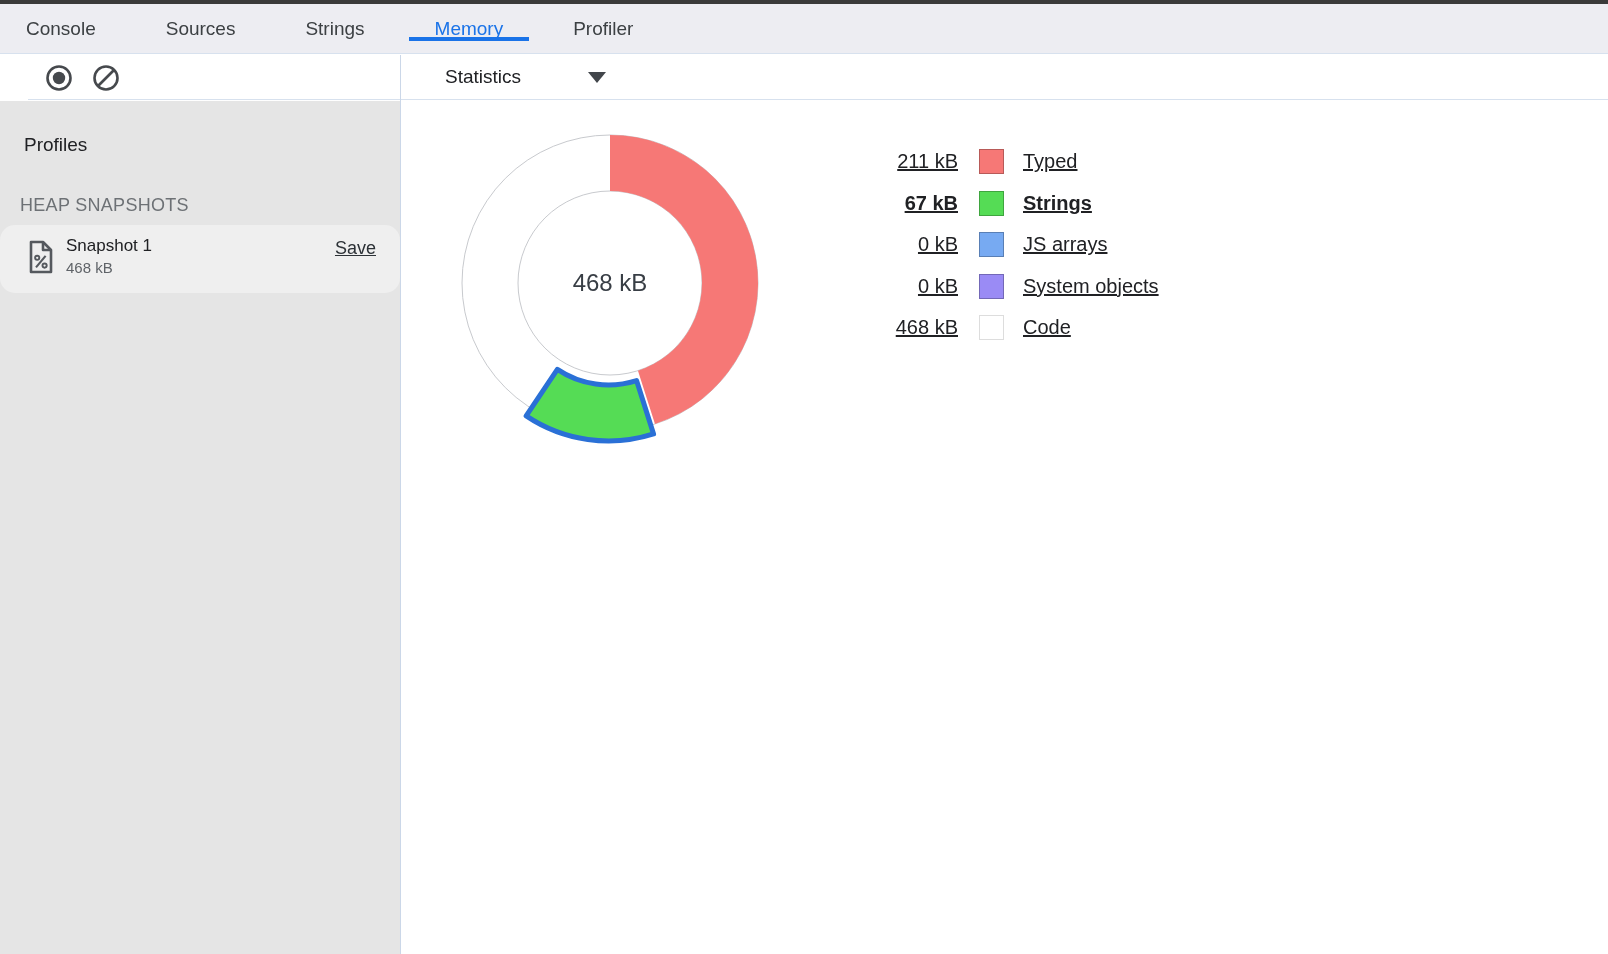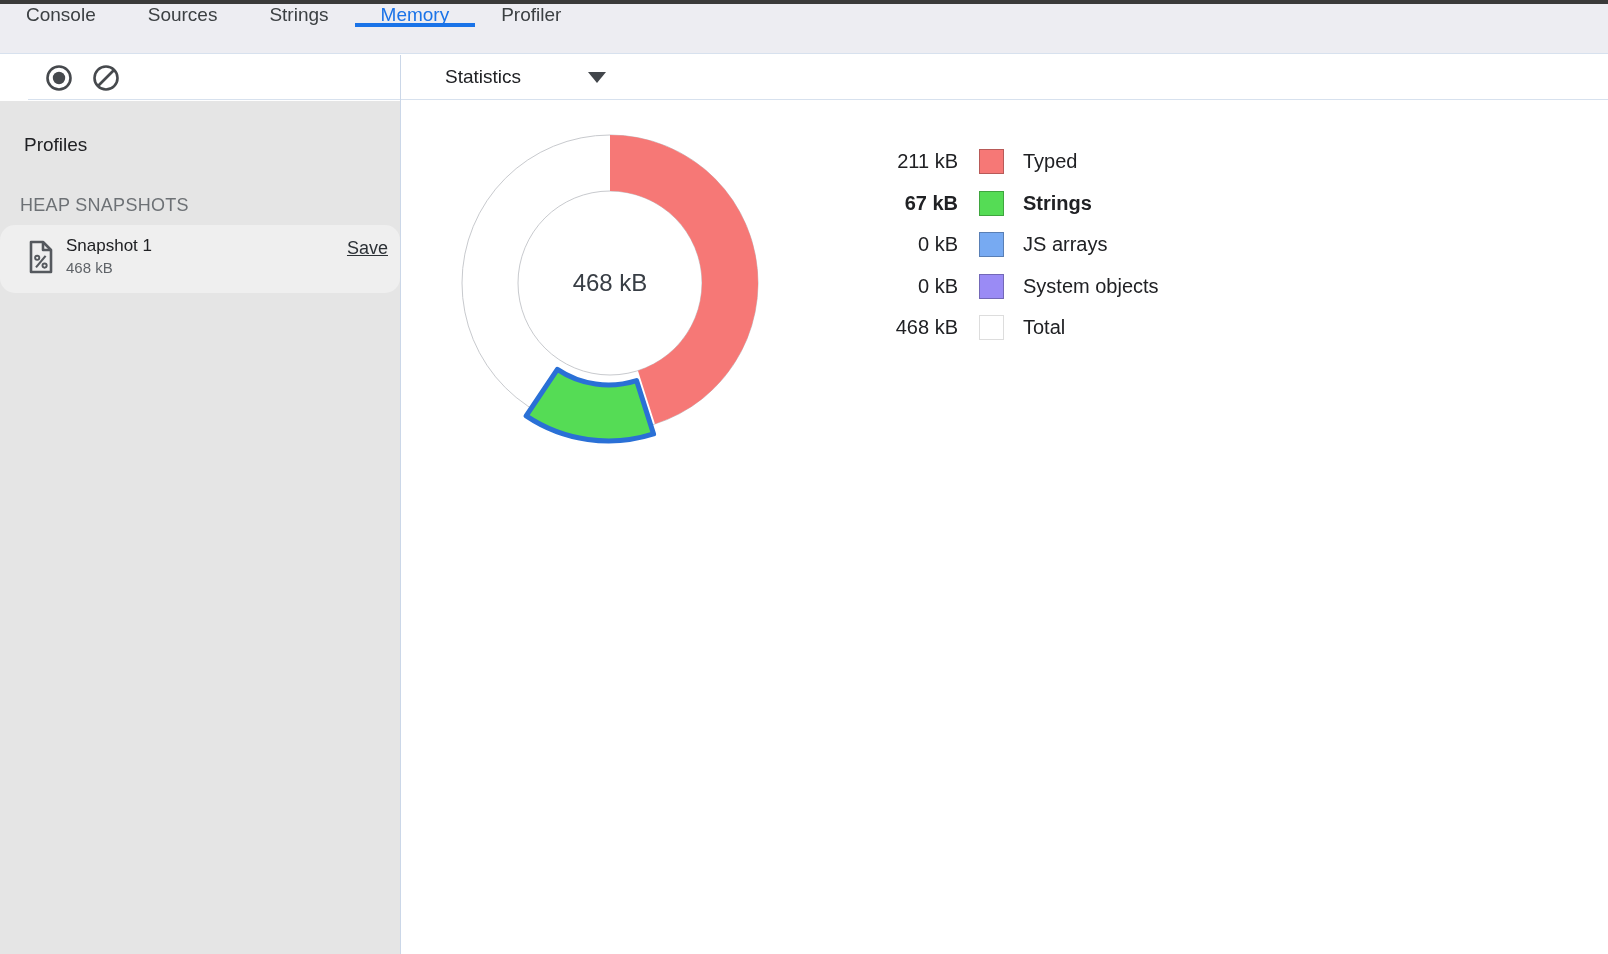--- a/index.html
+++ b/index.html
@@ -6,21 +6,21 @@
   html,body { width:1608px; height:954px; overflow:hidden; background:#fff;
               font-family:"Liberation Sans","DejaVu Sans",sans-serif; color:#202124; }
   .app { position:relative; width:1608px; height:954px; }
 
   
   .top-strip { position:absolute; left:0; top:0; width:1608px; height:4px; background:#3a3a3a; }
 
   
   .tabbar { position:absolute; left:0; top:4px; width:1608px; height:50px;
             background:#ededf2; border-bottom:1px solid #d7e1ee;
-            display:flex; align-items:flex-start; }
+            display:flex; align-items:center;gap:18px; }
   .tab { position:relative; display:flex; align-items:center; padding:0 26px;
          font-size:19px; color:#3c4043; cursor:default; white-space:nowrap; }
   .tab.active { color:#1a73e8; }
   .tab.active::after { content:""; position:absolute; left:0; right:0; bottom:-1px;
                        height:4px; background:#1a73e8; }
 
   
   .toolbar { position:absolute; left:0; top:55px; width:1608px; height:45px;
              background:#fff; border-bottom:1px solid #d7e1ee;margin-left:28px; }
   .icon-btn { position:absolute; top:8px; width:30px; height:30px; border:none;
@@ -39,29 +39,29 @@
 
   
   .sidebar { position:absolute; left:0; top:101px; width:400px; height:853px; background:#e5e5e5; }
   .profiles-heading { position:absolute; left:24px; top:33px; font-size:19px; color:#202124; }
   .section-heading  { position:absolute; left:20px; top:94px; font-size:18px; color:#6d7175; letter-spacing:0.3px; }
   .snapshot-row { position:absolute; left:0; top:124px; width:400px; height:68px; cursor:pointer; }
   .snapshot-row.selected { background:#efefef;border-radius:15px; }
   .file-icon { position:absolute; left:27px; top:15px; }
   .snap-title { position:absolute; left:66px; top:11px; font-size:17px; color:#202124; }
   .snap-size  { position:absolute; left:66px; top:34px; font-size:15px; color:#5f6368; }
-  .save-link  { position:absolute; right:12px; top:13px; font-size:18px; color:#2c3136;
+  .save-link  { position:absolute; right:24px; top:13px; font-size:18px; color:#2c3136;
                 text-decoration:underline; cursor:pointer; }
 
   
   .main { position:absolute; left:401px; top:101px; width:1207px; height:853px; background:#fff; }
   #donut-svg { position:absolute; left:44px; top:17px; }
   #donut-svg text { font-family:"Liberation Sans","DejaVu Sans",sans-serif; }
   .legend { position:absolute; left:447px; top:40px; }
-  .legend-row { display:flex; align-items:center; height:41.5px; cursor:pointer; }
+  .legend-row { display:flex; align-items:center; height:41.5px; cursor:pointer;text-decoration:underline; }
   .legend-value { display:inline-block; width:110px; text-align:right;
                   font-size:20px; color:#202124; }
   .legend-swatch { display:inline-block; width:25px; height:25px; margin-left:21px;
                    border:1px solid rgba(0,0,0,0.25); }
   .legend-swatch.total { border-color:#ddd; background:#fff; }
   .legend-label { margin-left:19px; font-size:20px; color:#202124; white-space:nowrap; }
   .legend-row.selected .legend-value, .legend-row.selected .legend-label { font-weight:bold; }
 </style>
 </head>
 <body>
@@ -142,18 +142,18 @@
         <span class="legend-label">JS arrays</span>
       </div>
       <div class="legend-row">
         <span class="legend-value">0 kB</span>
         <span class="legend-swatch" style="background: rgb(154, 139, 245);"></span>
         <span class="legend-label">System objects</span>
       </div>
       <div class="legend-row">
         <span class="legend-value">468 kB</span>
         <span class="legend-swatch total" style="background: rgb(255, 255, 255);"></span>
-        <span class="legend-label">Total</span>
+        <span class="legend-label">Code</span>
       </div>
     </div>
   </div>
 
 </div>
 
 </body></html>

